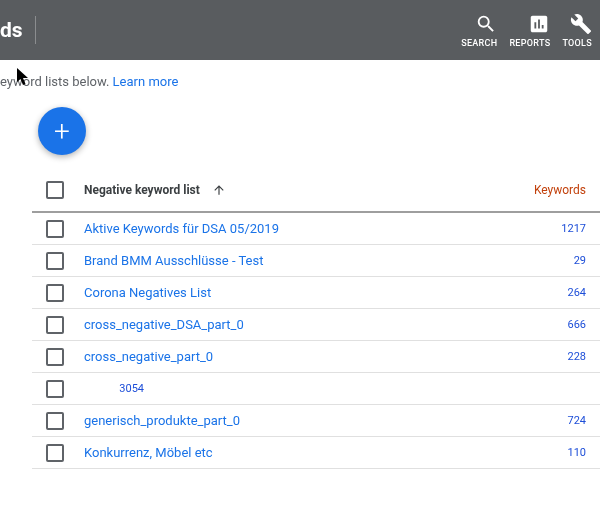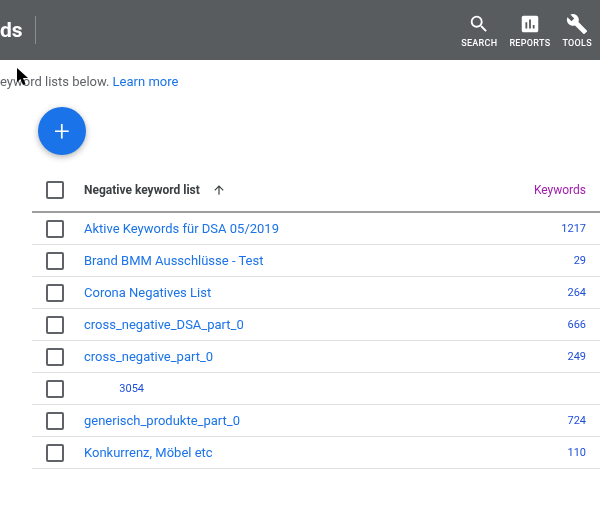--- a/index.html
+++ b/index.html
@@ -3,31 +3,31 @@
 <meta charset="utf-8">
 <style>
 * { margin: 0; padding: 0; box-sizing: border-box; }
 body { font-family: Roboto, Arial, sans-serif; font-size: 13px; color: #3c4043; background: #fff; width: 600px; height: 511px; overflow: hidden; }
 .header { background: #595c5f; height: 60px; display: flex; align-items: center; justify-content: space-between; color: #fff; padding: 0 8px 0 0; }
 .header-left { display: flex; align-items: center; height: 100%; }
 .header-tab { padding: 0 8px; height: 100%; display: flex; align-items: center; font-size: 21px; font-weight: 700; }
 .header-tab.cut { padding-left: 0; padding-right: 12px; }
 .divider { width: 1px; height: 28px; background: rgba(255,255,255,0.3); }
 .header-right { display: flex; gap: 12px; }
-.tool-item { display: flex; flex-direction: column; align-items: center; gap: 3px; cursor: pointer; }
+.tool-item { display: flex; flex-direction: column; align-items: flex-end; gap: 3px; cursor: pointer; }
 .tool-label { font-size: 9px; letter-spacing: 0.3px; font-weight: 500; }
 .icon { display: flex; align-items: center; justify-content: center; }
 .subheader { padding: 14px 0 14px 0; font-size: 13px; color: #5f6368; }
 .subheader a { color: #1a73e8; text-decoration: none; }
 .fab { width: 48px; height: 48px; border-radius: 50%; background: #1a73e8; color: #fff; display: flex; align-items: center; justify-content: center; font-size: 28px; font-weight: 300; box-shadow: 0 2px 6px rgba(0,0,0,0.3); margin: 4px 0 14px 38px; cursor: pointer; }
 .table-wrap { margin-left: 32px; }
 .table-header { display: flex; align-items: center; height: 44px; border-bottom: 2px solid #9e9e9e; padding: 0 14px; }
 .checkbox { width: 18px; height: 18px; border: 2px solid #5f6368; border-radius: 2px; flex-shrink: 0; cursor: pointer; }
 .col-name { margin-left: 20px; font-weight: 700; font-size: 12px; display: flex; align-items: center; gap: 12px; flex: 1; }
-.col-count { width: 80px; text-align: right; font-size: 12px; color: #a21caf; }
+.col-count { width: 80px; text-align: right; font-size: 12px; color: #c2410c; }
 .sort-icon { display: flex; }
 .row { display: flex; align-items: center; height: 32px; border-bottom: 1px solid #e0e0e0; padding: 0 14px; }
 .row-name { margin-left: 20px; flex: 1; color: #1a73e8; font-size: 13px; cursor: pointer; }
 .row-count { width: 80px; text-align: right; font-size: 11px; color: #1d4ed8; }
 .cursor { position: absolute; left: 17px; top: 68px; pointer-events: none; }
 </style>
 </head>
 <body>
 
 <div class="header">
@@ -101,21 +101,21 @@
         <div class="row-count">264</div>
       </div>
       <div class="row">
         <div class="checkbox"></div>
         <div class="row-name">cross_negative_DSA_part_0</div>
         <div class="row-count">666</div>
       </div>
       <div class="row">
         <div class="checkbox"></div>
         <div class="row-name">cross_negative_part_0</div>
-        <div class="row-count">249</div>
+        <div class="row-count">228</div>
       </div>
       <div class="row">
         <div class="checkbox"></div>
         <div class="row-count">3054</div>
       </div>
       <div class="row">
         <div class="checkbox"></div>
         <div class="row-name">generisch_produkte_part_0</div>
         <div class="row-count">724</div>
       </div>

